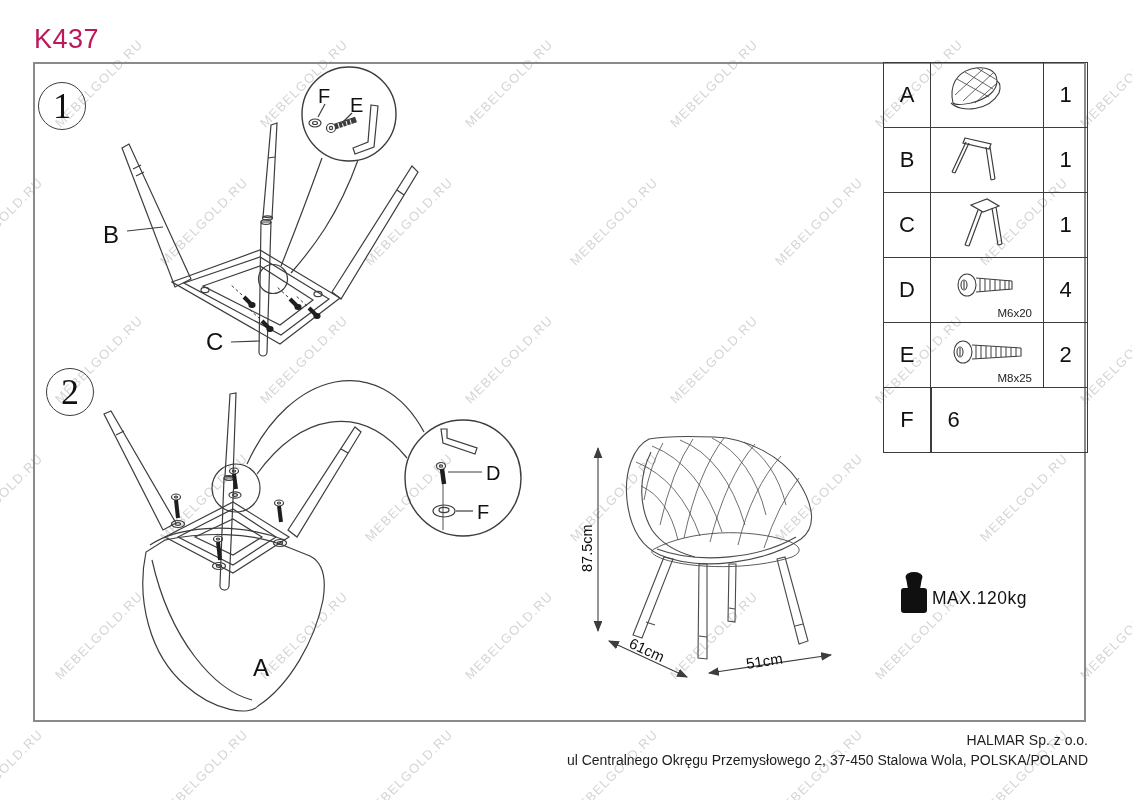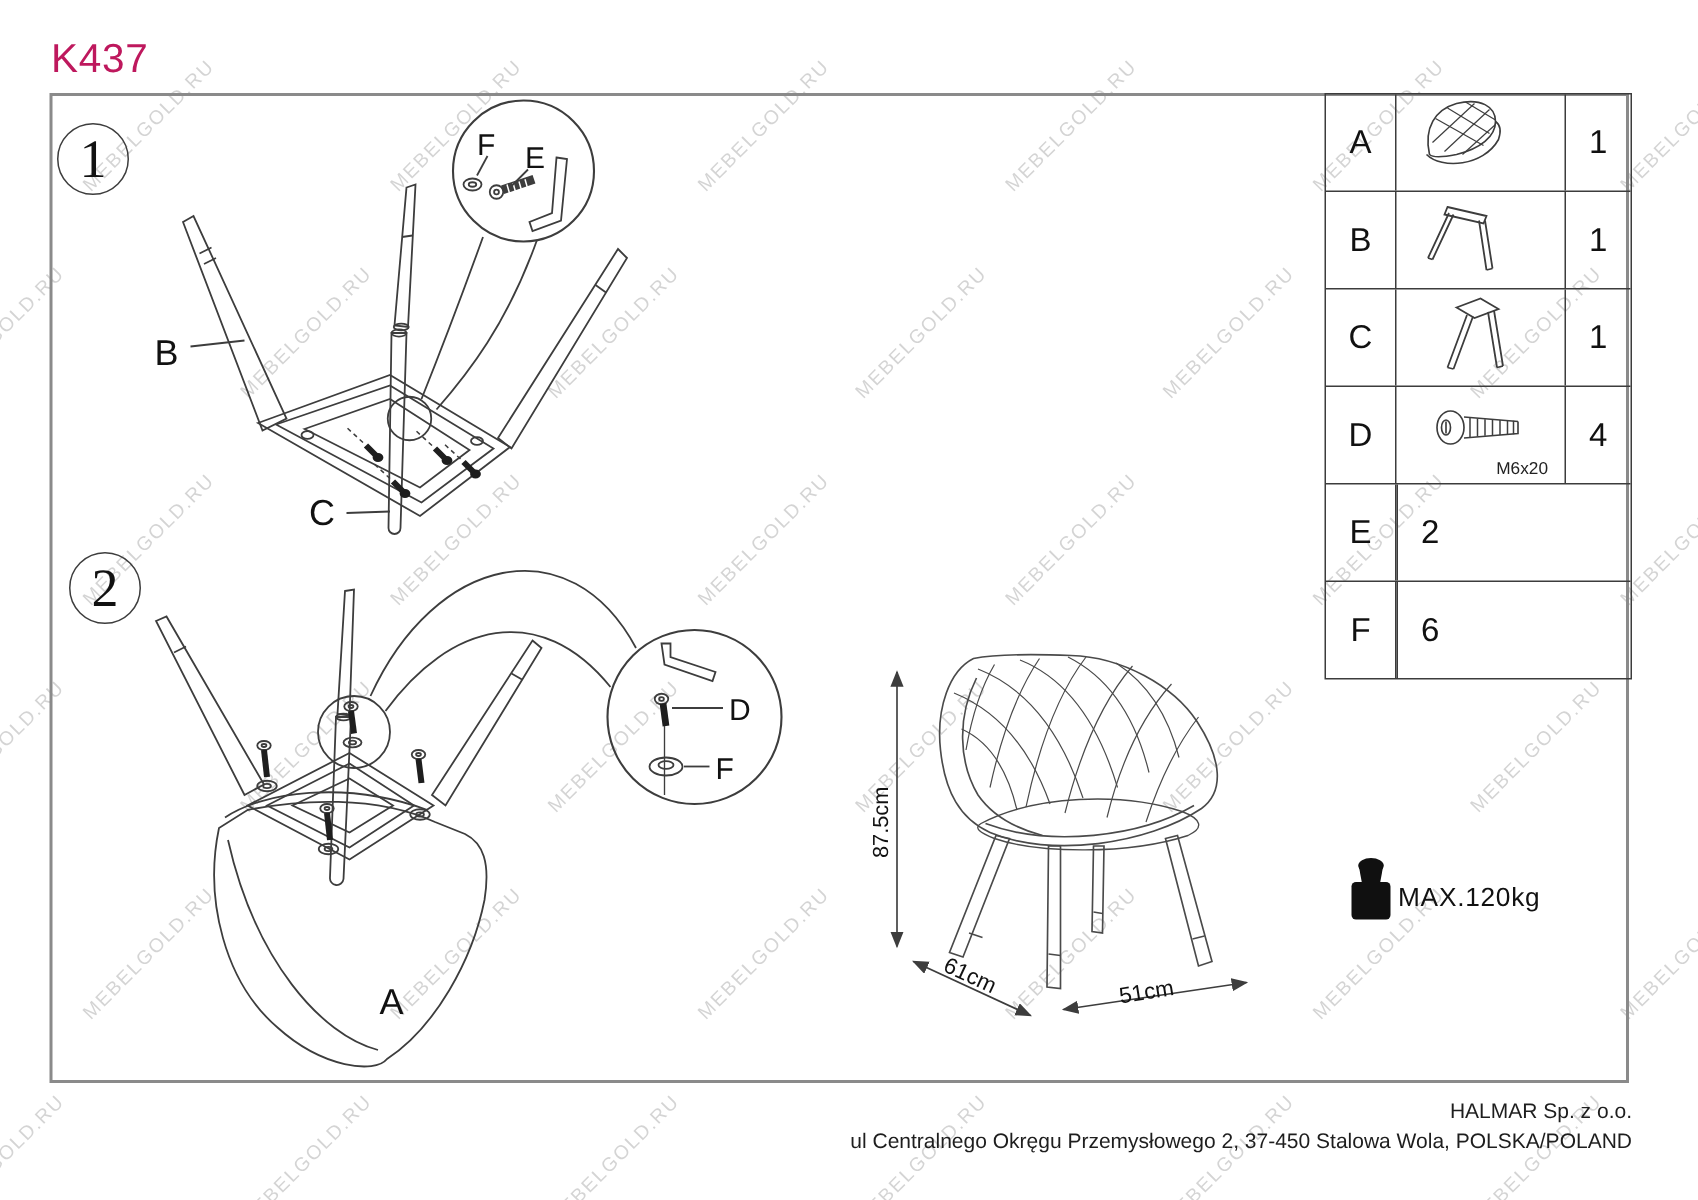--- a/index.html
+++ b/index.html
@@ -340,20 +340,40 @@
             <path d="M74,22.5 L74,31.5"></path>
             <path d="M78,22.5 L78,31.5"></path>
         </g>
       </svg>
       <span class="pspec">M6x20</span>
     </div>
     <div class="pcell-qty">4</div>
   </div>
   <div class="prow">
     <div class="pcell-letter">E</div>
+    <div class="pcell-icon">
+      <svg width="112" height="63" viewBox="0 0 112 63" fill="none" stroke="#3d3d3d" stroke-width="1.1">
+        <ellipse cx="32" cy="29" rx="9" ry="11"></ellipse>
+        <ellipse cx="29" cy="29" rx="3" ry="5"></ellipse>
+          <path d="M29,25 L29,33"></path>
+        <path d="M41,22 L90,25 M41,36 L90,33 L90,25"></path>
+        <g stroke-width="1">
+          <path d="M45,22.5 L45,35.5"></path>
+            <path d="M50,23 L50,35"></path>
+            <path d="M55,23 L55,35"></path>
+          <path d="M60,23.5 L60,34.5"></path>
+            <path d="M65,23.5 L65,34.5"></path>
+            <path d="M70,24 L70,34"></path>
+          <path d="M75,24 L75,34"></path>
+            <path d="M80,24.5 L80,33.5"></path>
+            <path d="M85,24.5 L85,33.5"></path>
+        </g>
+      </svg>
+      <span class="pspec">M8x25</span>
+    </div>
     <div class="pcell-qty">2</div>
   </div>
   <div class="prow">
     <div class="pcell-letter">F</div>
     <div class="pcell-qty">6</div>
   </div>
 </div>
 
 <div id="footer">
   <div>HALMAR Sp. z o.o.</div>

